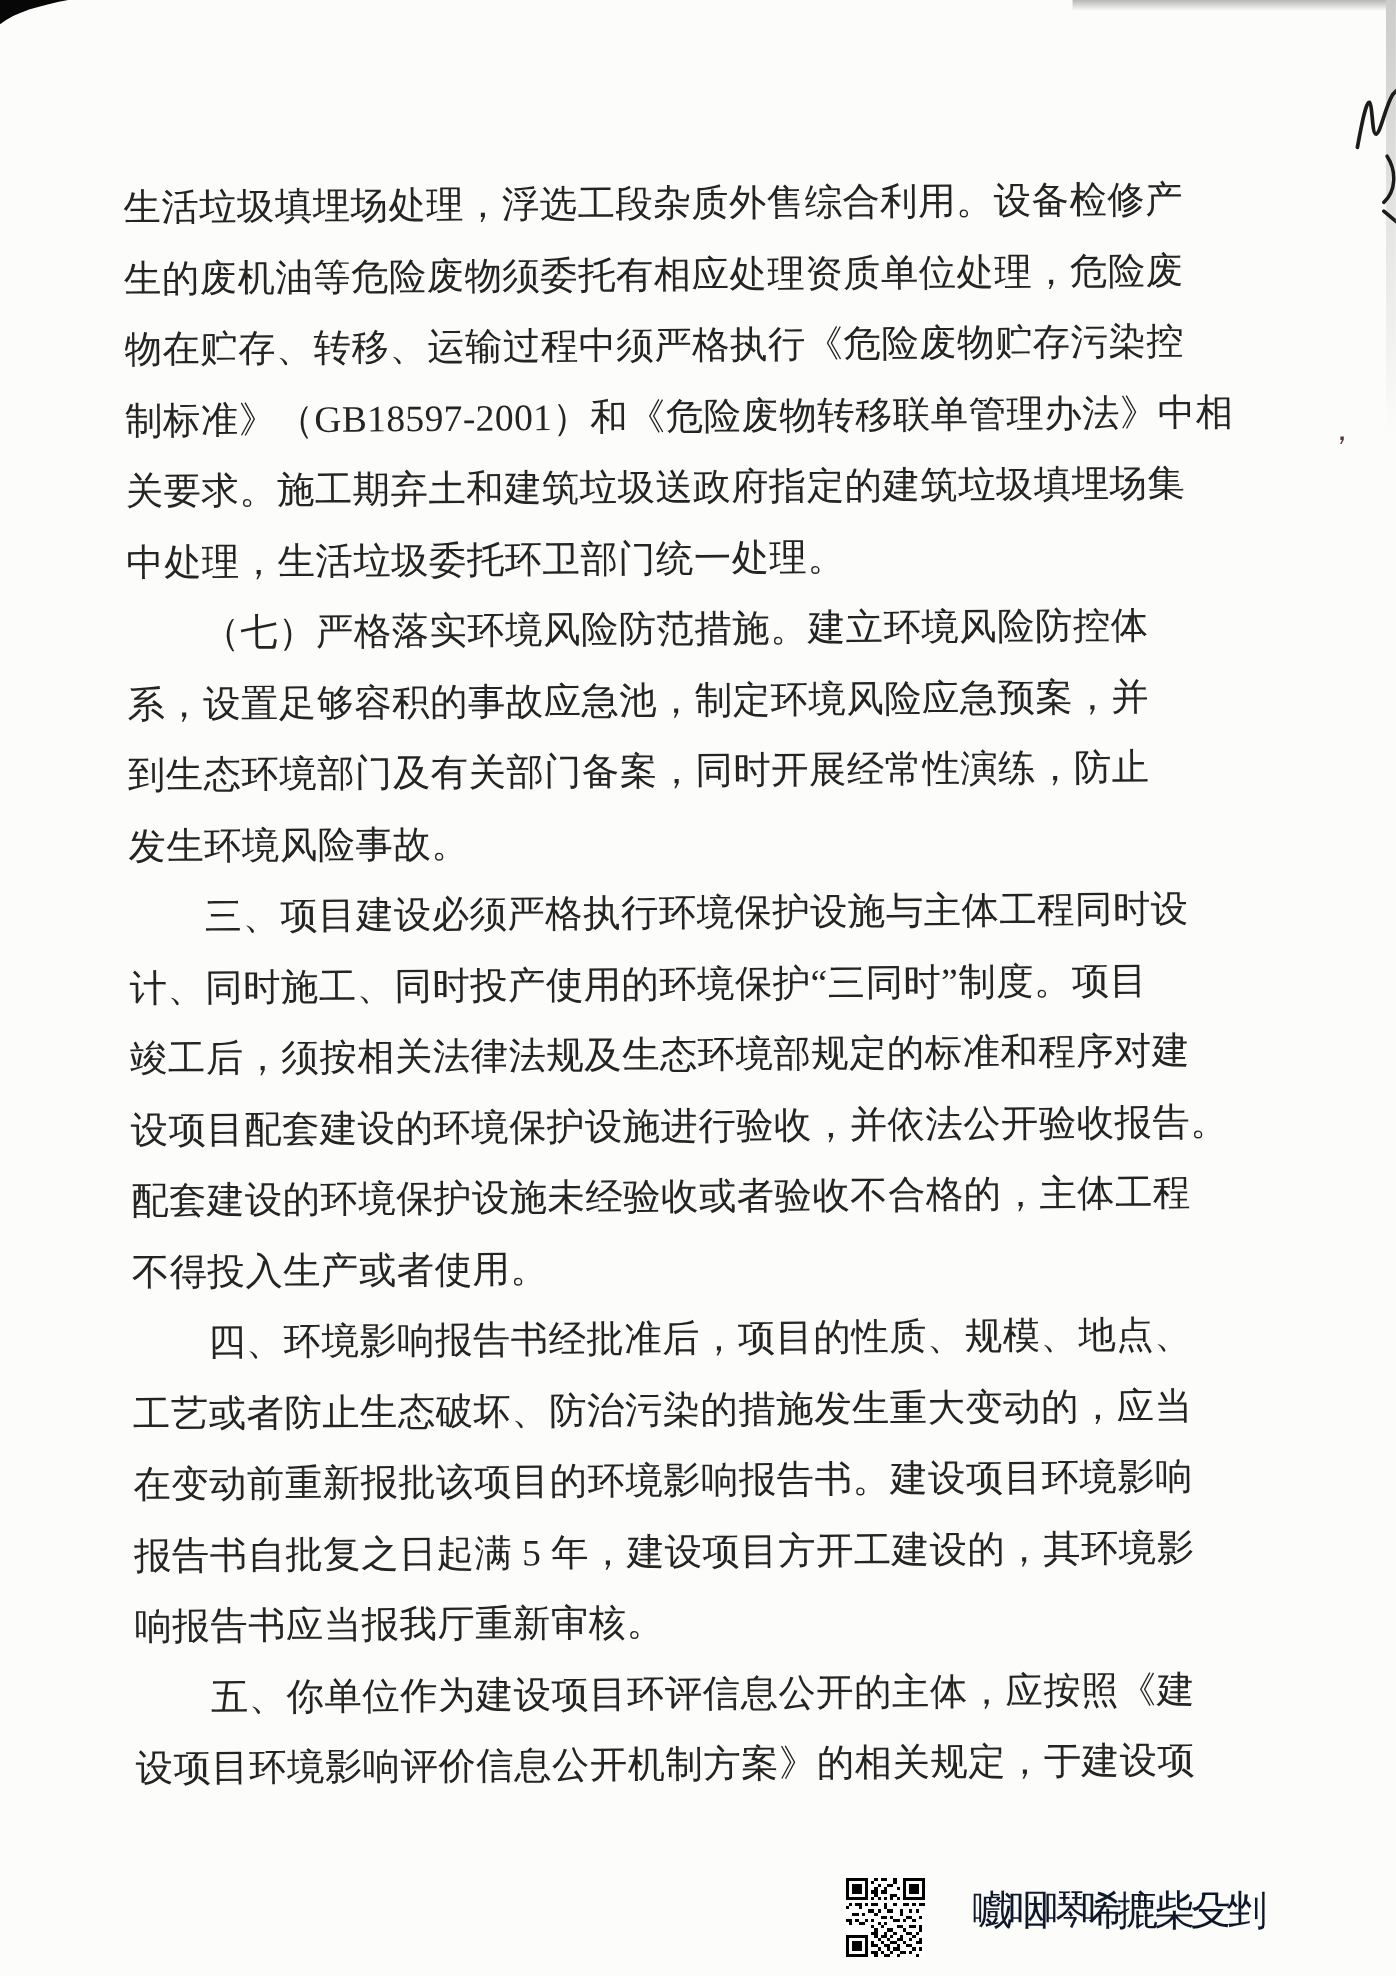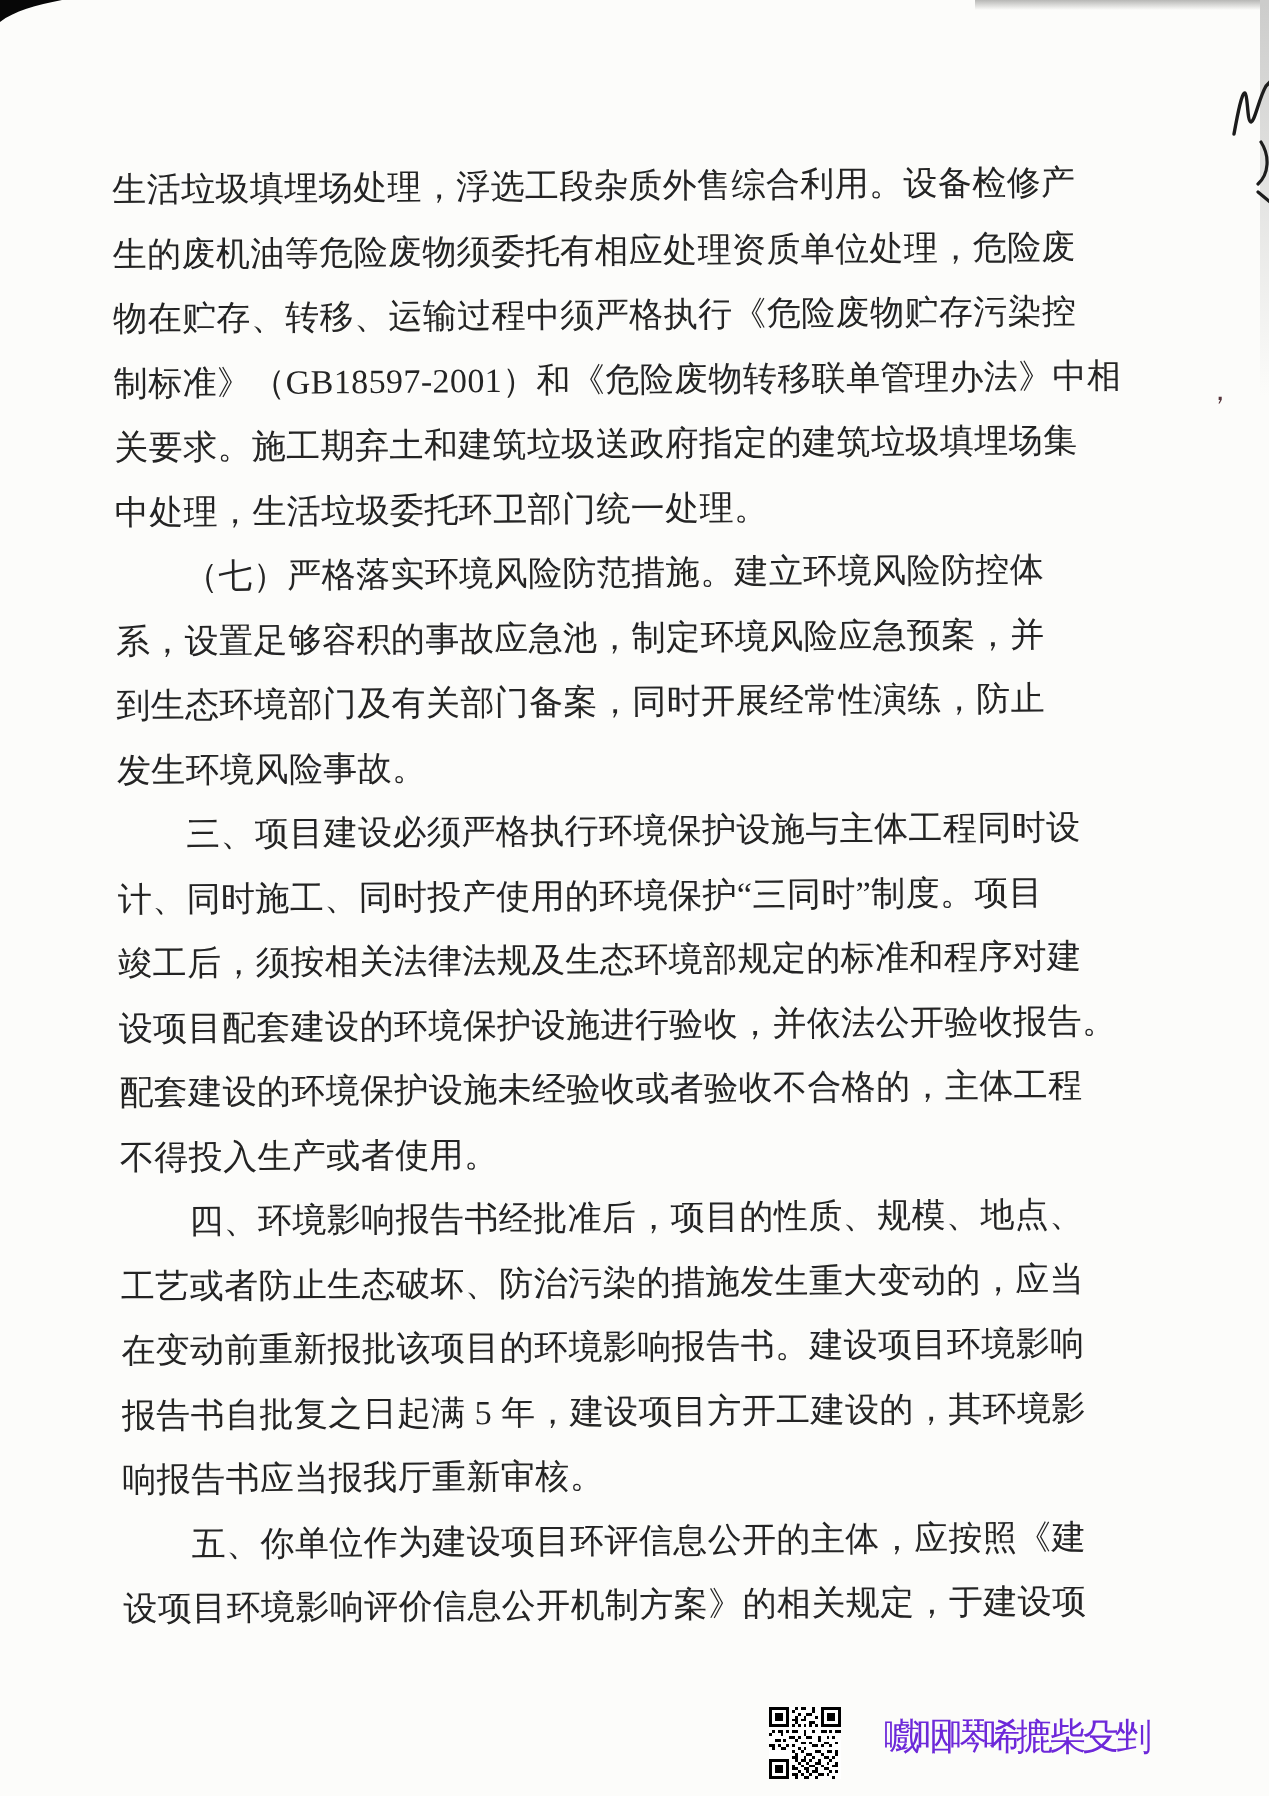--- a/index.html
+++ b/index.html
@@ -63,21 +63,21 @@
   .qr-block {
     position: absolute;
     left: 769px; top: 1702px;
     width: 72px; height: 82px;
   }
   .qr-caption {
     position: absolute;
     left: 884px; top: 1712px;
     font-size: 37px;
     letter-spacing: -4px;
-    color: #6d28d9;
+    color: #0f172a;
     white-space: pre;
     font-family: "Liberation Serif", "DejaVu Serif", serif;
   }
 </style>
 </head>
 <body>
 
 <svg class="corner-smudge" width="70" height="26" viewBox="0 0 70 26">
   <path d="M0 0 L62 0 C36 5 14 11 0 22 Z" fill="#070707"></path>
 </svg>

